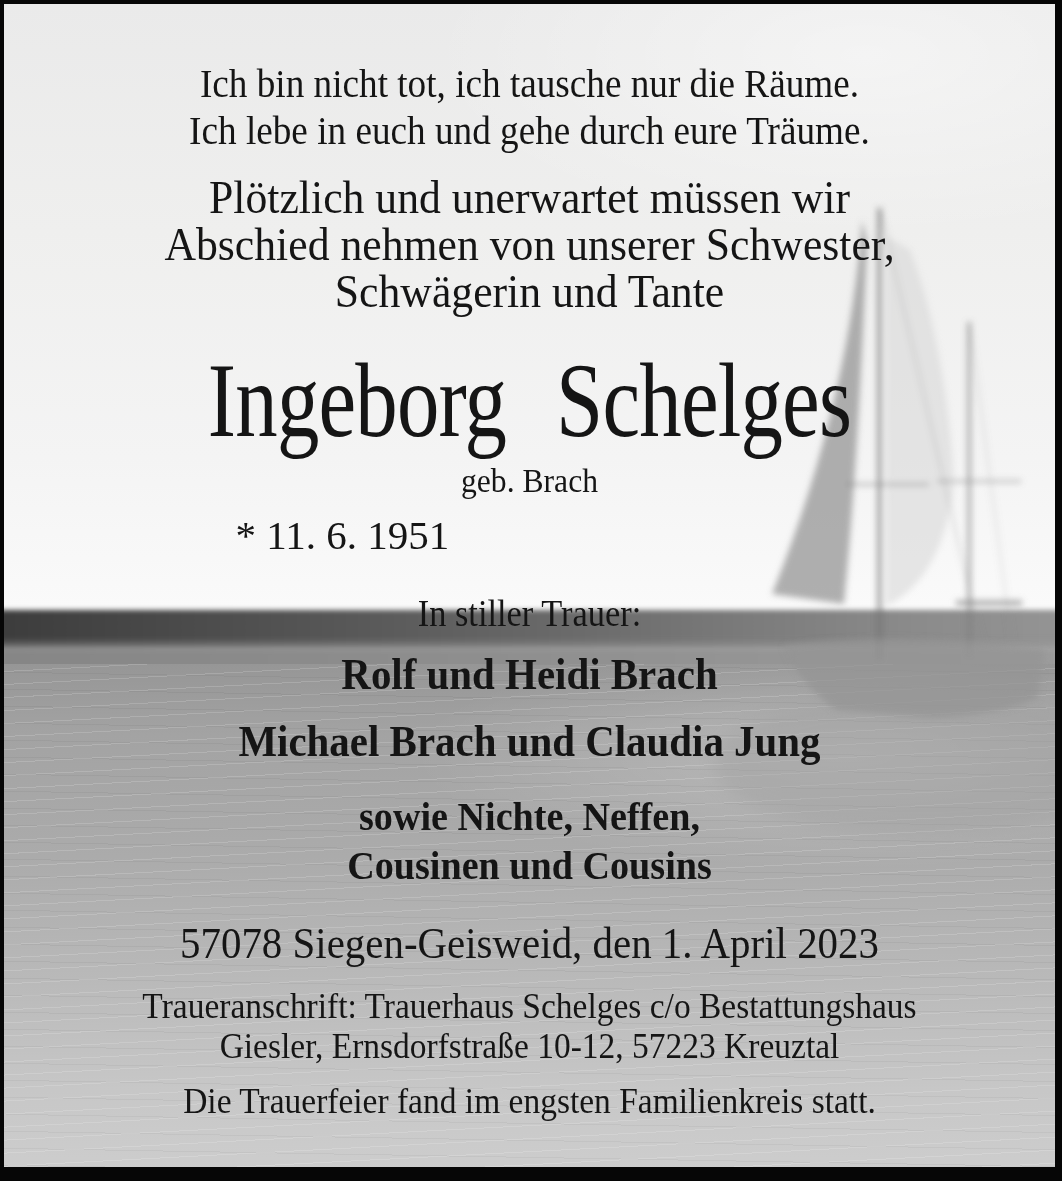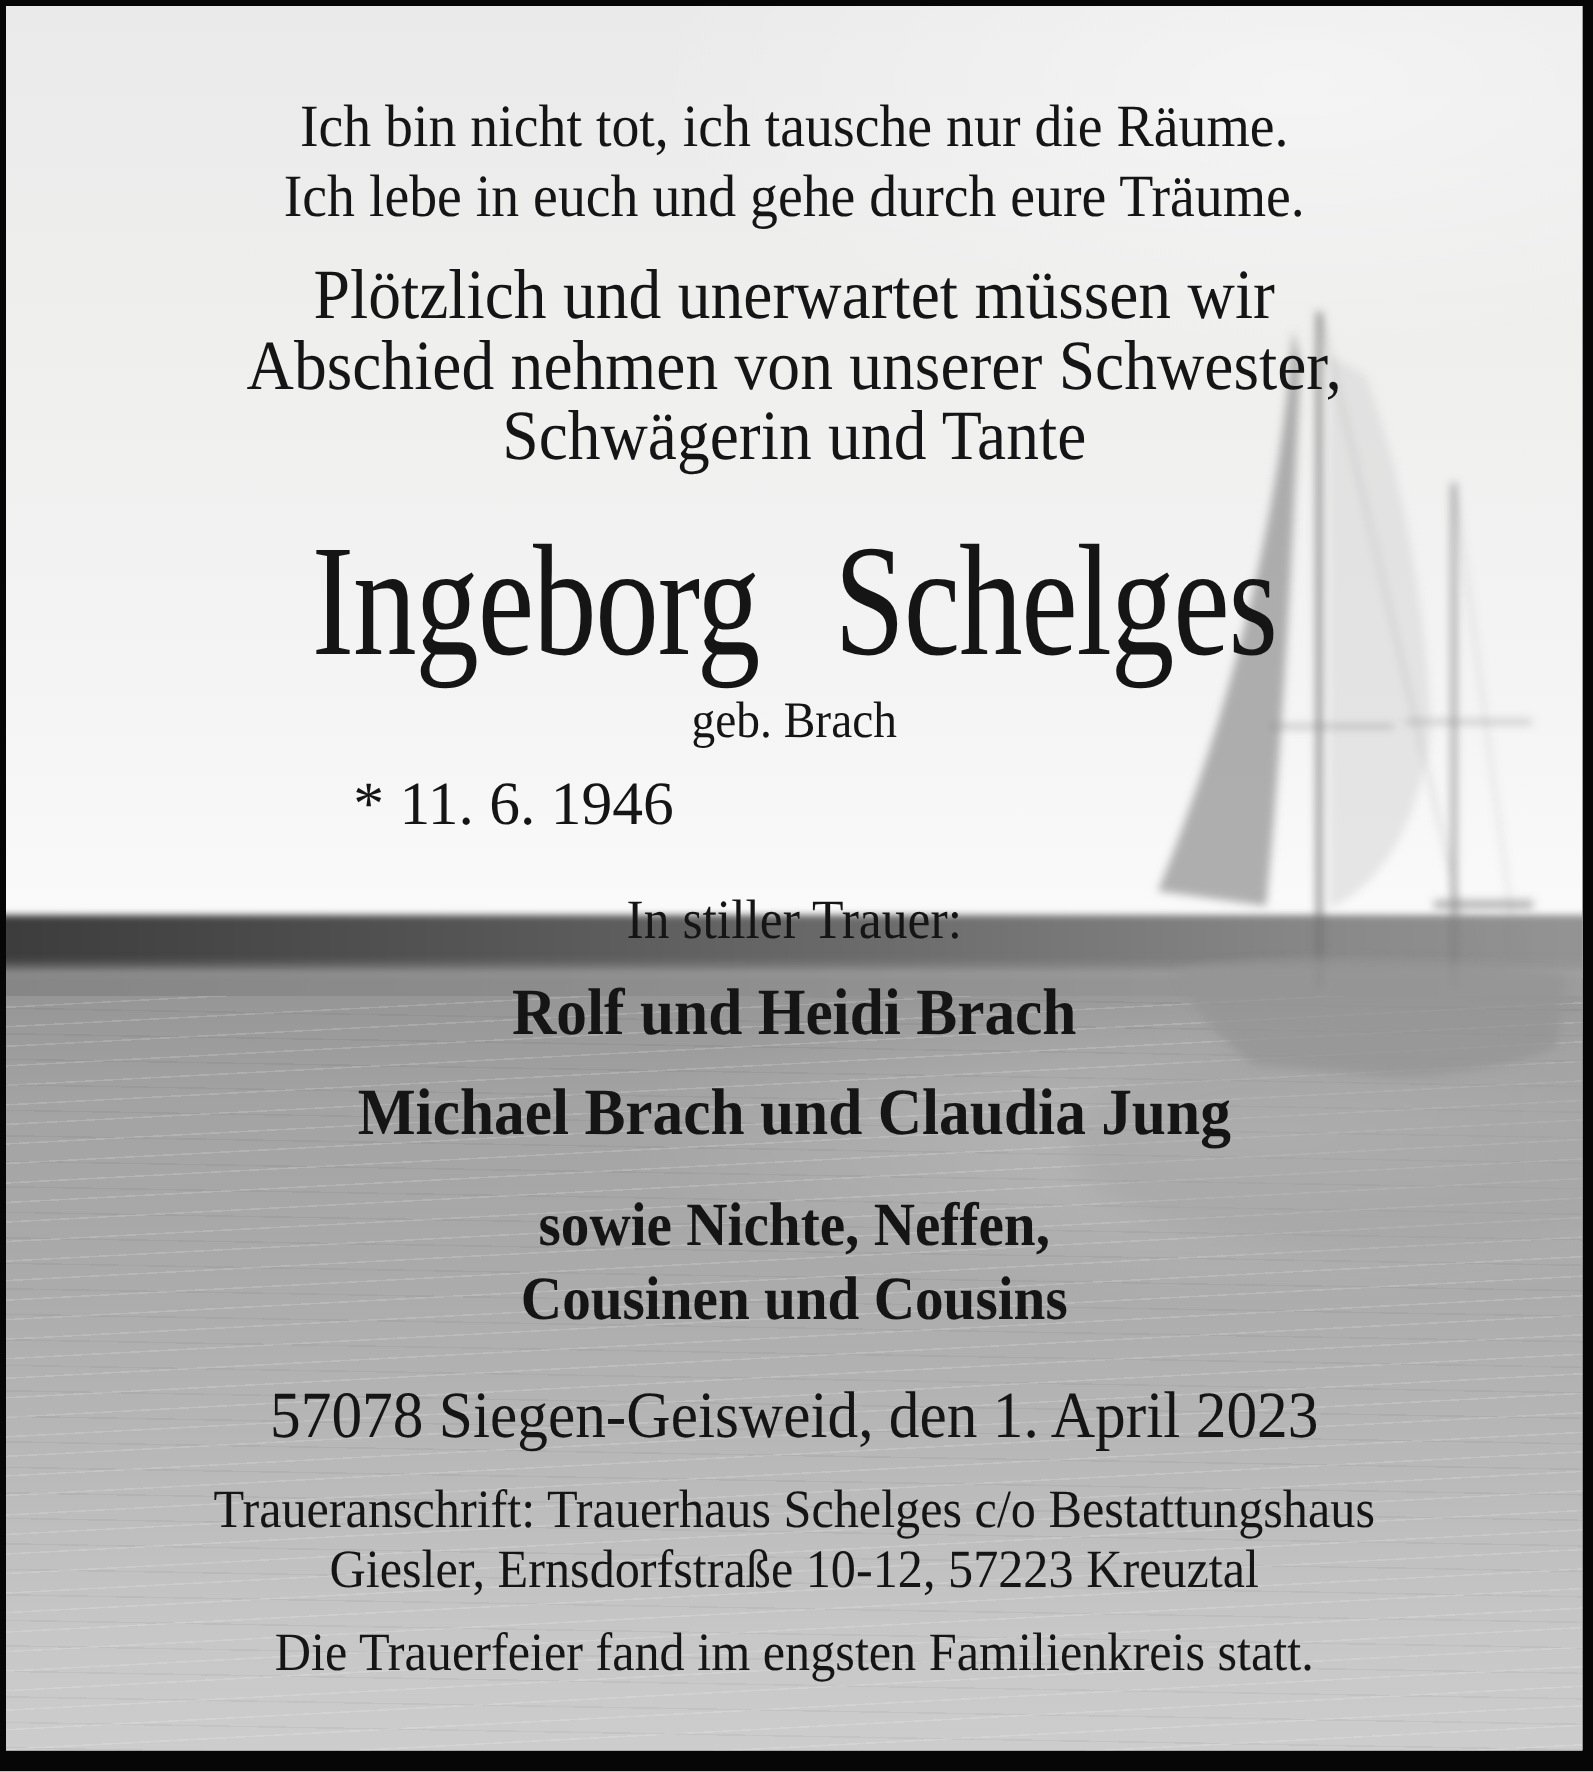--- a/index.html
+++ b/index.html
@@ -123,21 +123,21 @@
     <div>Abschied nehmen von unserer Schwester,</div>
     <div>Schwägerin und Tante</div>
   </div>
 
   <div class="block name">Ingeborg Schelges</div>
 
   <div class="block maiden cx">geb. Brach</div>
 
   <div class="dates">
     <div class="dates-inner">
-      <span>* 11. 6. 1946</span>
+      <span>* 11. 6. 1951</span>
     </div>
   </div>
 
   <div class="block trauer-heading cx">In stiller Trauer:</div>
 
   <div class="block mourner-1 cx">Rolf und Heidi Brach</div>
 
   <div class="block mourner-2 cx">Michael Brach und Claudia Jung</div>
 
   <div class="block mourner-3 cx">

